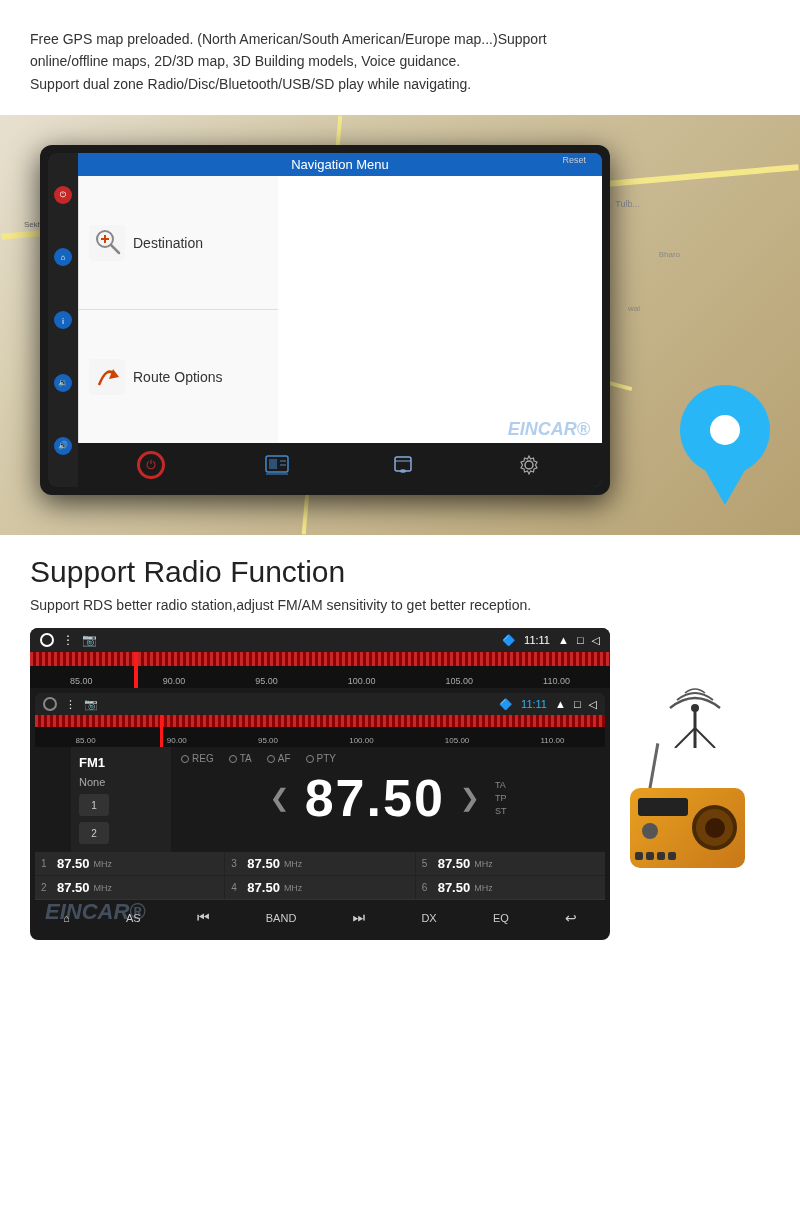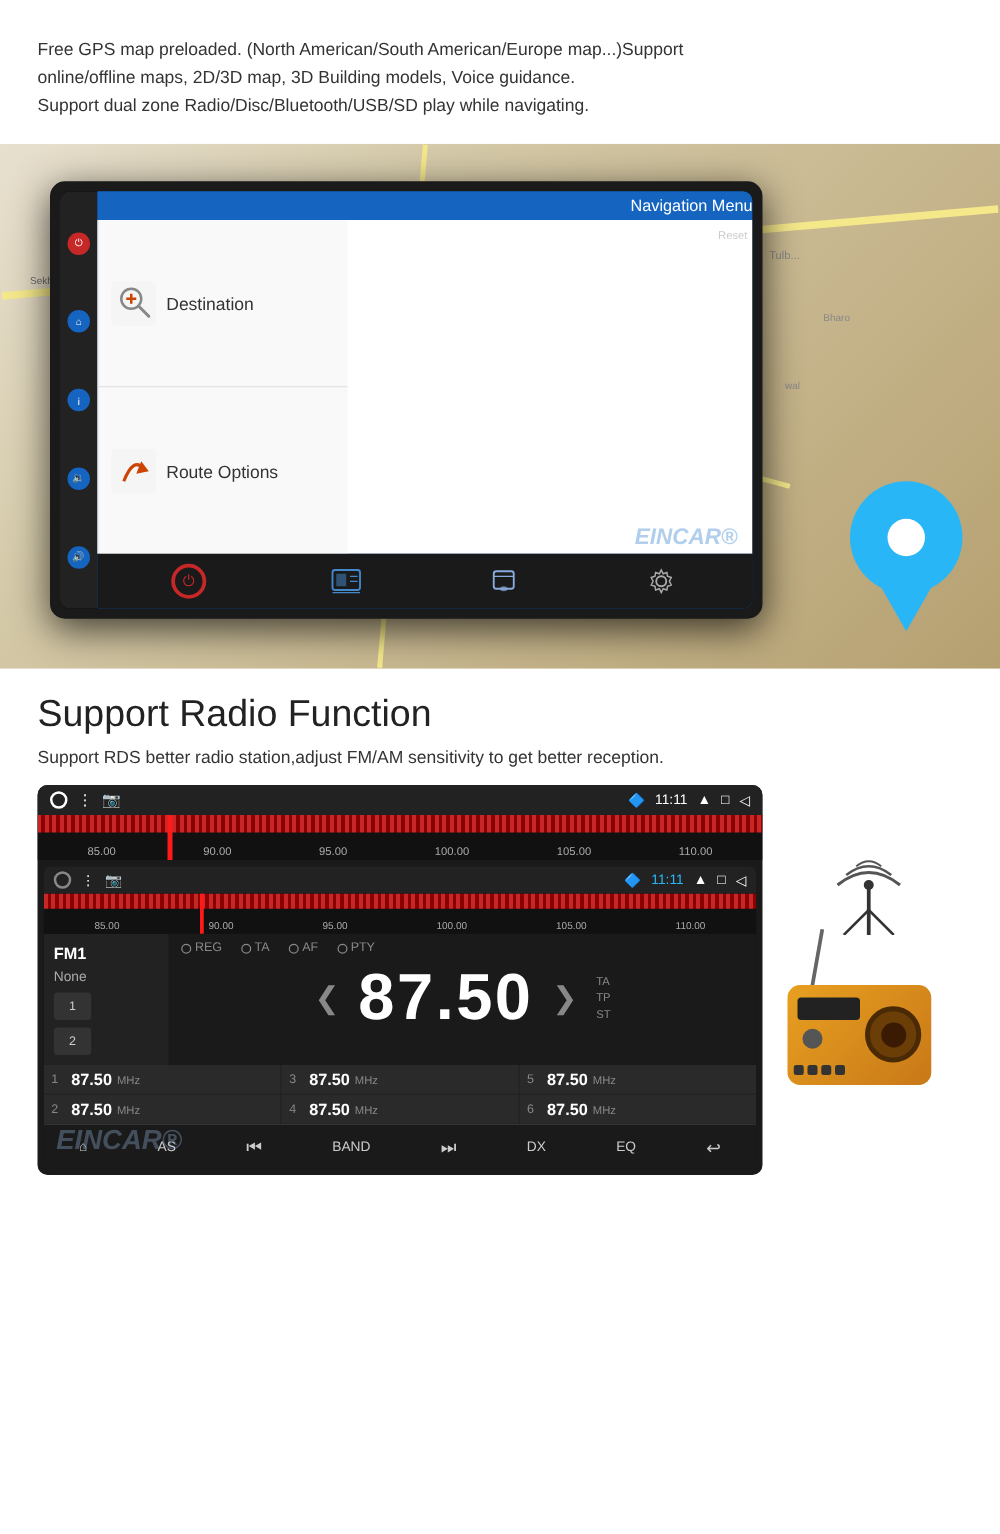--- a/index.html
+++ b/index.html
@@ -101,32 +101,31 @@
     
     .screen {
       flex: 1;
       background: #1565c0;
       display: flex;
       flex-direction: column;
     }
     .screen-header {
       background: #1565c0;
       color: #fff;
-      text-align: right;
+      text-align: center;
       font-size: 13px;
-      padding: 4px 0;
+      padding: 4px 16px;
       position: relative;
     }
     .reset-btn {
       position: absolute;
-      right: 4px;
+      right: 16px;
       top: 2px;
       font-size: 9px;
       color: #ccc;
-      margin-top: 28px;
     }
     .screen-body {
       flex: 1;
       display: flex;
       background: #fff;
     }
     
     .nav-map {
       flex: 1;
       background: #c8e6a0;
@@ -367,20 +366,21 @@
       left: 22%;
       width: 3px;
       height: 32px;
       background: #ff1a1a;
     }
 
     
     .radio-main {
       display: flex;
       background: #1a1a1a;
+      margin-left: 36px;
     }
     .radio-left-panel {
       width: 100px;
       background: #222;
       display: flex;
       flex-direction: column;
       align-items: flex-start;
       padding: 8px;
       gap: 6px;
     }

